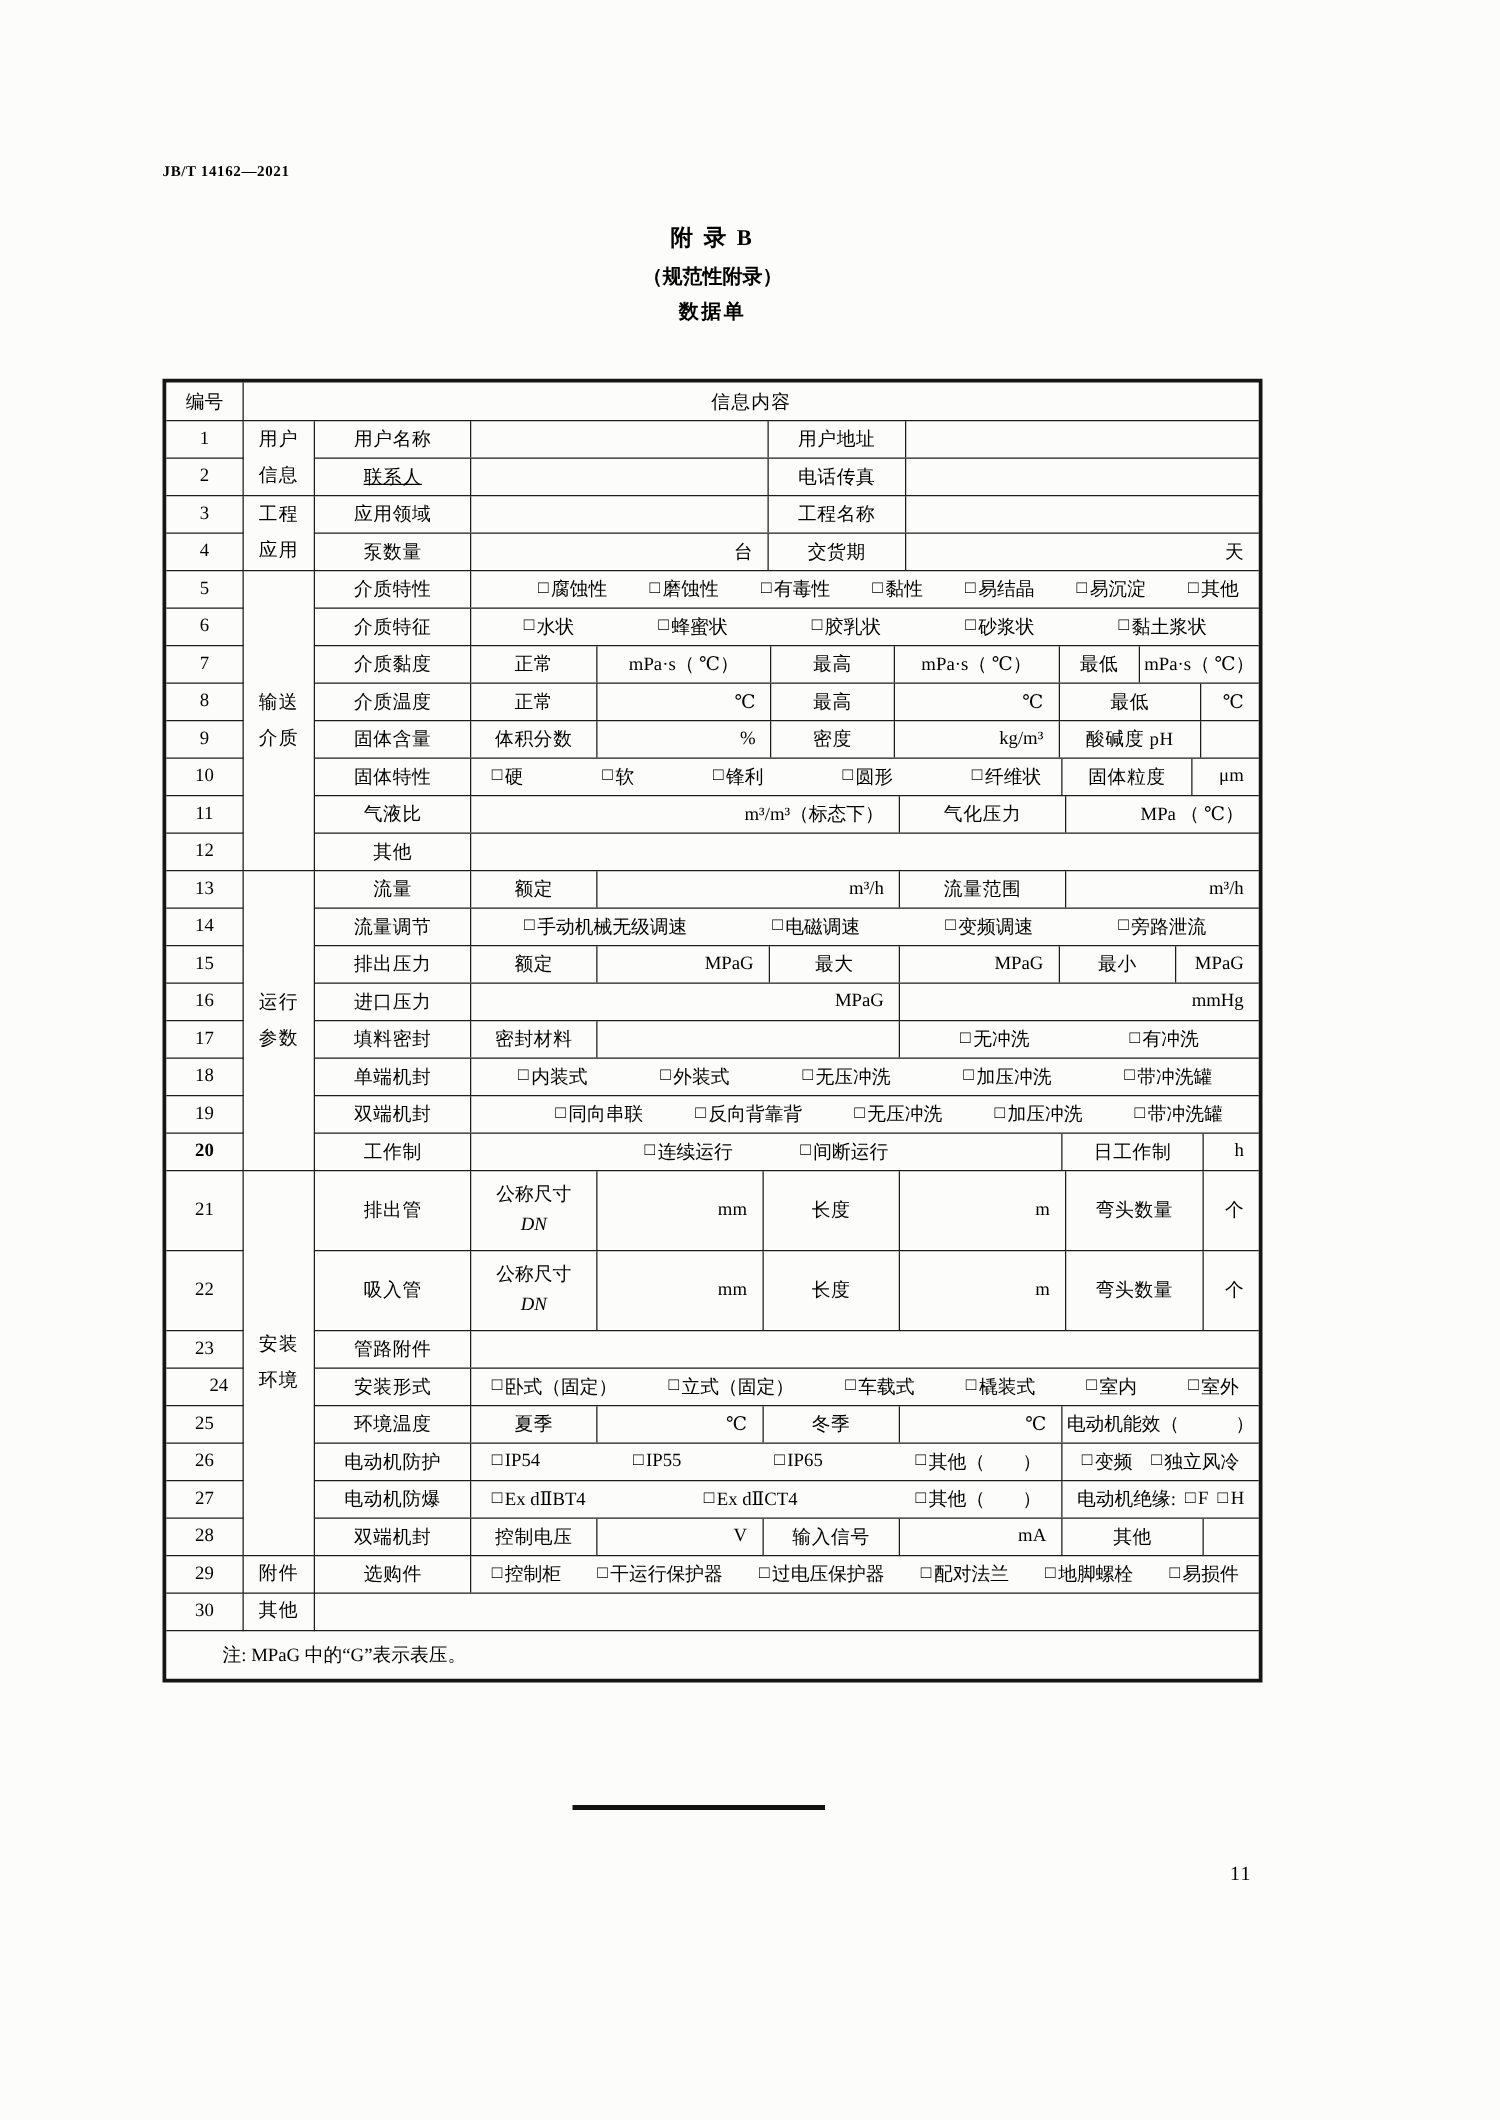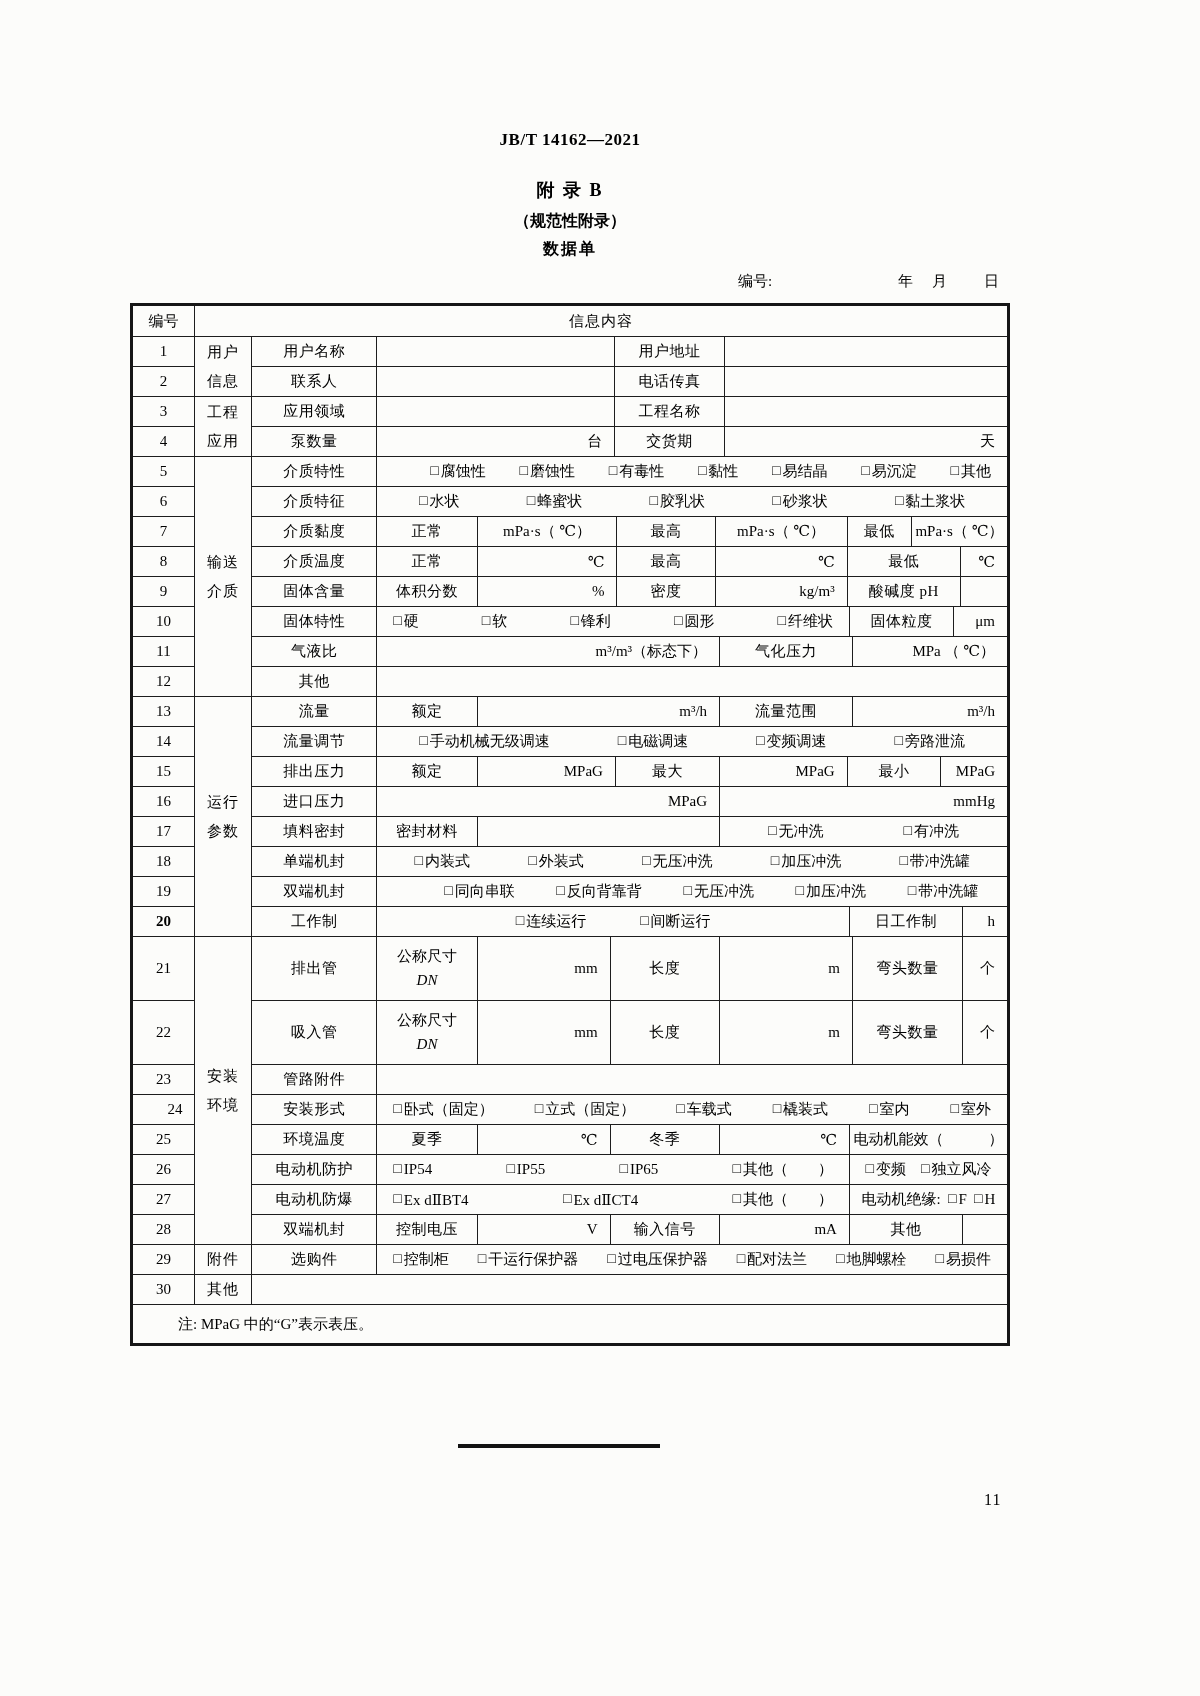--- a/index.html
+++ b/index.html
@@ -5,21 +5,21 @@
   html,body{margin:0;padding:0;}
   body{background:#e8e8e6;}
   .page{
     position:relative; width:1200px; height:1696px; margin:0 auto;
     background:#fcfcfa; color:#000;
     font-family:"Liberation Serif","DejaVu Serif",serif;
     overflow:hidden;
   }
   .std-code{
     position:absolute; top:130px; left:130px; width:880px;
-    text-align:center; font-weight:bold; font-size:17px; letter-spacing:.5px;
+    text-align:left; font-weight:bold; font-size:12px; letter-spacing:.5px;
   }
   .titles{position:absolute; top:178px; left:130px; width:880px; text-align:center; font-weight:bold;}
   .t1{font-size:18px; letter-spacing:2px; margin-bottom:9px;}
   .t2{font-size:16px; margin-bottom:7px;}
   .t3{font-size:16px; letter-spacing:2px;}
   .serial-row{position:absolute; top:272px; left:130px; width:880px; height:24px; font-size:15px;}
   .serial-row span{position:absolute; top:0;}
   .s-label{left:608px;}
   .s-year{left:768px;}
   .s-month{left:802px;}
@@ -79,43 +79,37 @@
 
 <div class="page">
   <div class="std-code">JB/T 14162—2021</div>
 
   <div class="titles">
     <div class="t1">附  录  B</div>
     <div class="t2">（规范性附录）</div>
     <div class="t3">数据单</div>
   </div>
 
-  <div class="serial-row">
-    <span class="s-label">编号:</span>
-    <span class="s-year">年</span>
-    <span class="s-month">月</span>
-    <span class="s-day">日</span>
-  </div>
 
   <div id="grid">
     <div class="cell hno">编号</div>
     <div class="cell hcontent">信息内容</div>
 
   <div class="cell no-cell" style="grid-area: 2 / 1;">1</div>
       <div class="cell group-cell" style="grid-area: 2 / 2 / span 2;">用户
 信息</div>
       <div class="content-row" style="grid-area: 2 / 3;">
         <div class="sub lbl" style="flex: 0 0 16.6%;">用户名称</div>
         <div class="sub inp" style="flex: 0 0 31.5%;"></div>
         <div class="sub lbl" style="flex: 0 0 14.5%;">用户地址</div>
         <div class="sub inp" style="flex: 1 1 37.4%;"></div>
       </div>
       <div class="cell no-cell" style="grid-area: 3 / 1;">2</div>
       <div class="content-row" style="grid-area: 3 / 3;">
-        <div class="sub lbl" style="flex: 0 0 16.6%;">联系人</div>
+        <div class="sub lbl" style="flex: 0 0 16.6%; text-decoration: underline;">联系人</div>
         <div class="sub inp" style="flex: 0 0 31.5%;"></div>
         <div class="sub lbl" style="flex: 0 0 14.5%;">电话传真</div>
         <div class="sub inp" style="flex: 1 1 37.4%;"></div>
       </div>
       <div class="cell no-cell" style="grid-area: 4 / 1;">3</div>
       <div class="cell group-cell" style="grid-area: 4 / 2 / span 2;">工程
 应用</div>
       <div class="content-row" style="grid-area: 4 / 3;">
         <div class="sub lbl" style="flex: 0 0 16.6%;">应用领域</div>
         <div class="sub inp" style="flex: 0 0 31.5%;"></div>

